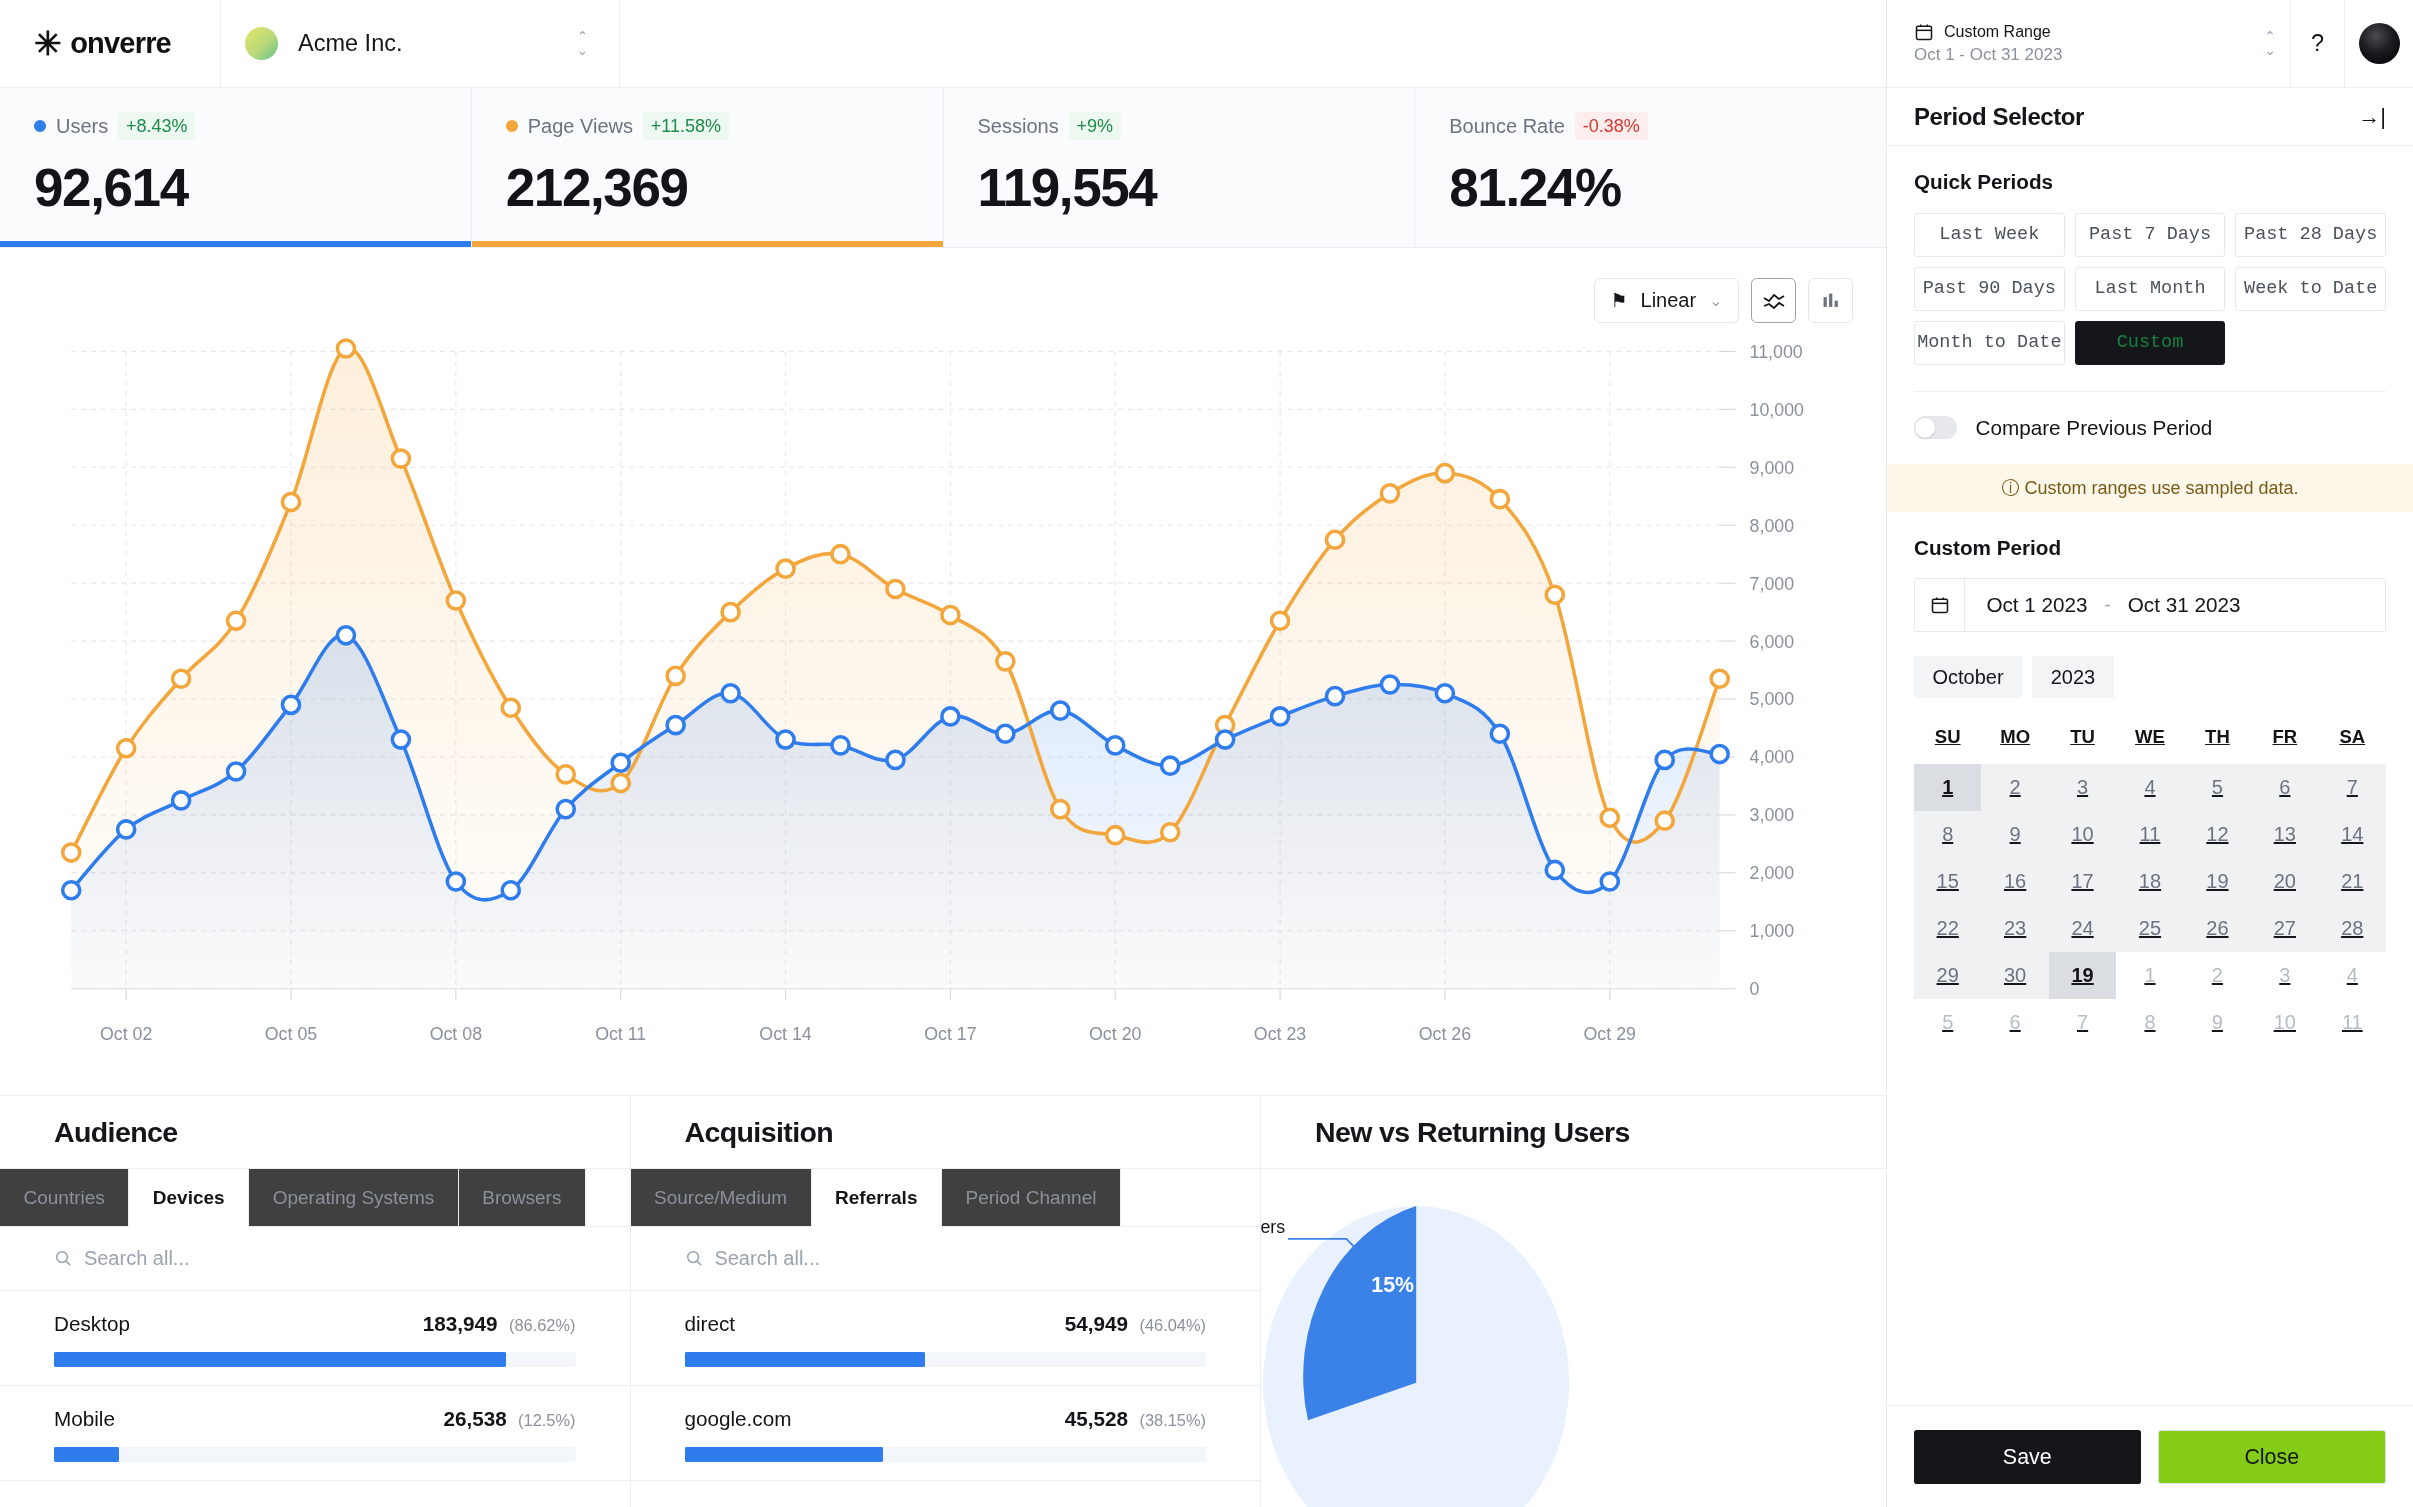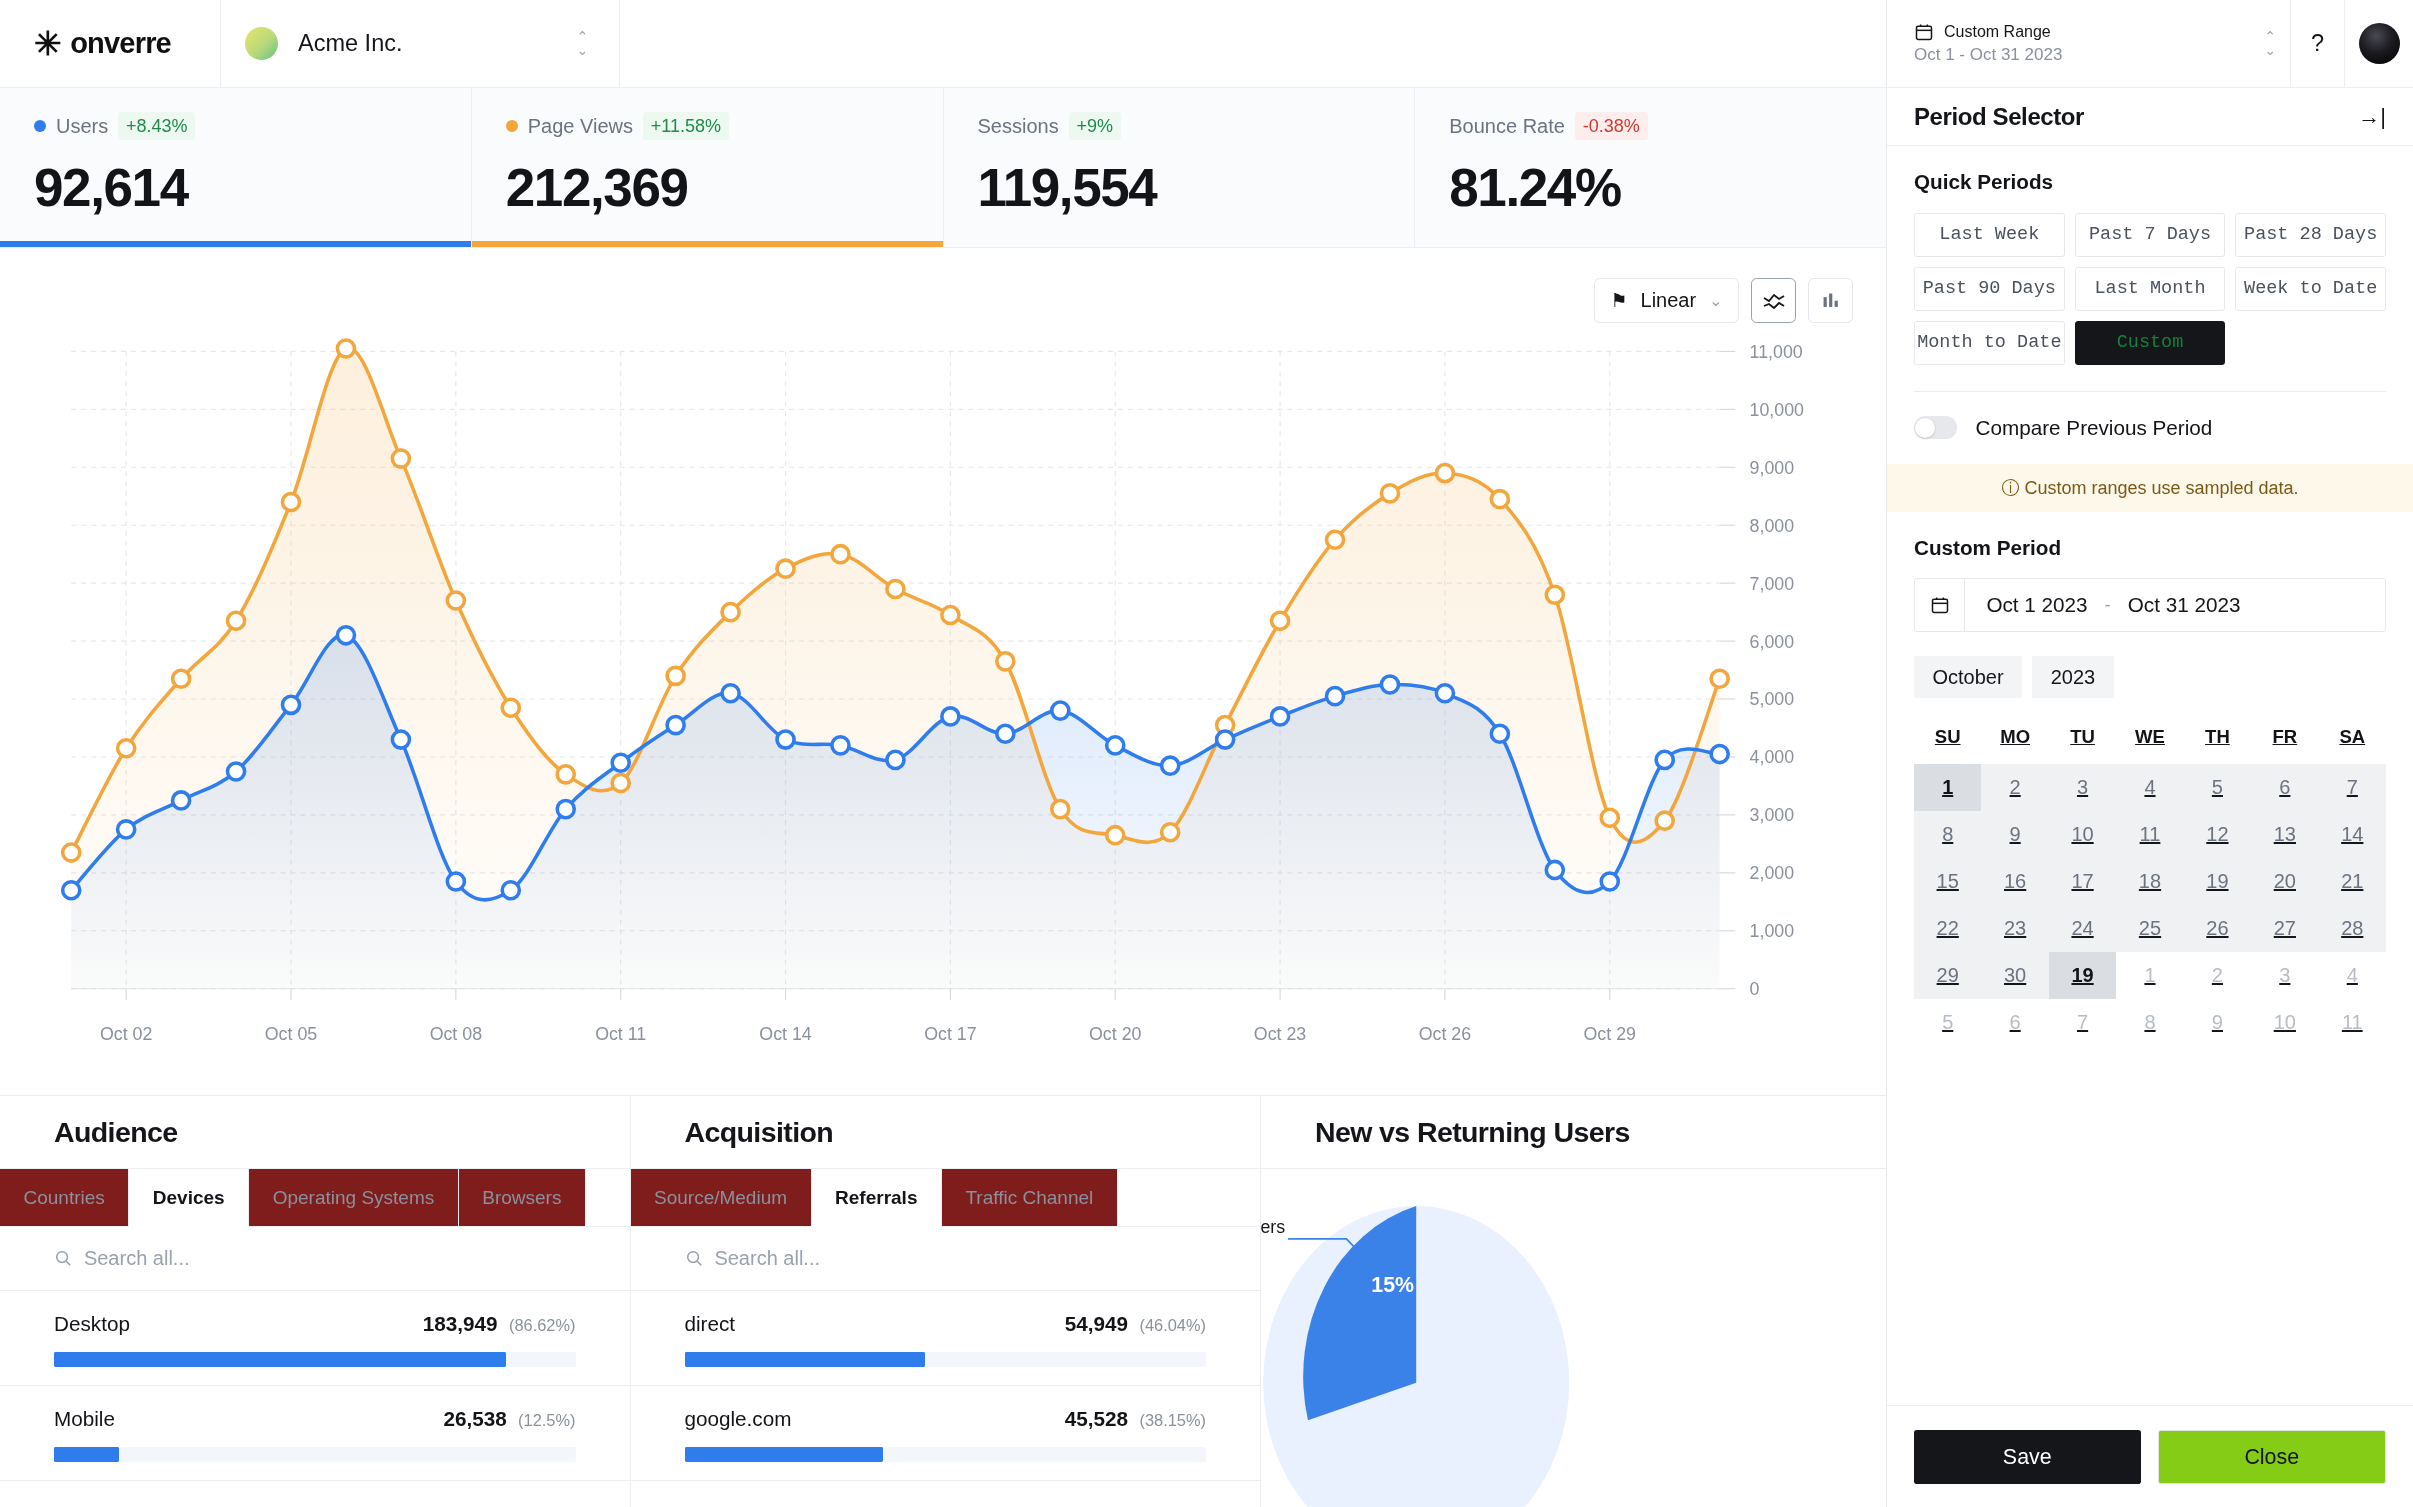--- a/index.html
+++ b/index.html
@@ -65,21 +65,21 @@
   .bottom { height:412px; display:flex; background:#fff; }
   .panel { border-right:1.4px solid #eceef1; display:flex; flex-direction:column; }
   .panel.audience { width:631px; }
   .panel.acquisition { width:631px; }
   .panel.pie { flex:1; border-right:none; }
   .panel-title { height:73px; display:flex; align-items:center;
                  padding:0 0 0 54px; font-size:28.5px; font-weight:700;
                  letter-spacing:-0.6px; border-bottom:1.4px solid #eceef1; }
   .tabs { height:58px; display:flex; border-bottom:1.4px solid #eceef1; }
   .tab { display:flex; align-items:center; padding:0 23.5px; font-size:19px;
-         color:#8a919c; background:#7f1d1d; border-right:1.4px solid #eceef1; }
+         color:#8a919c; background:#404040; border-right:1.4px solid #eceef1; }
   .tab.active { background:#fff; color:#121418; font-weight:700;
                 border-bottom:1.4px solid #fff; margin-bottom:-1.4px; }
   .tabs-fill { flex:1; background:#fff; }
   .searchrow { height:64px; display:flex; align-items:center; gap:11.4px;
                padding-left:54px; border-bottom:1.4px solid #eceef1; }
   .search-ph { font-size:20px; color:#9aa2ad; }
   .row { padding:21.4px 54px 0 54px; border-bottom:1.4px solid #eceef1; height:95px; }
   .row-top { display:flex; align-items:baseline; }
   .row-name { font-size:20.7px; color:#121418; flex:1; }
   .row-val { font-size:20.7px; font-weight:700; color:#121418; }
@@ -415,21 +415,21 @@
             <div class="bar-fill" style="width: 12.5%;"></div>
           </div>
         </div>
       </div>
 
       <div class="panel acquisition">
         <div class="panel-title">Acquisition</div>
         <div class="tabs">
           <div class="tab">Source/Medium</div>
           <div class="tab active">Referrals</div>
-          <div class="tab">Traffic Channel</div>
+          <div class="tab">Period Channel</div>
           <div class="tabs-fill"></div>
         </div>
         <div class="searchrow">
           <svg width="18.5" height="18.5" viewBox="0 0 24 24" fill="none" stroke="#9aa2ad" stroke-width="2">
               <circle cx="10.5" cy="10.5" r="7"></circle>
               <path d="M16 16 L21 21"></path>
             </svg>
           <span class="search-ph">Search all...</span>
         </div>
         <div class="row">

